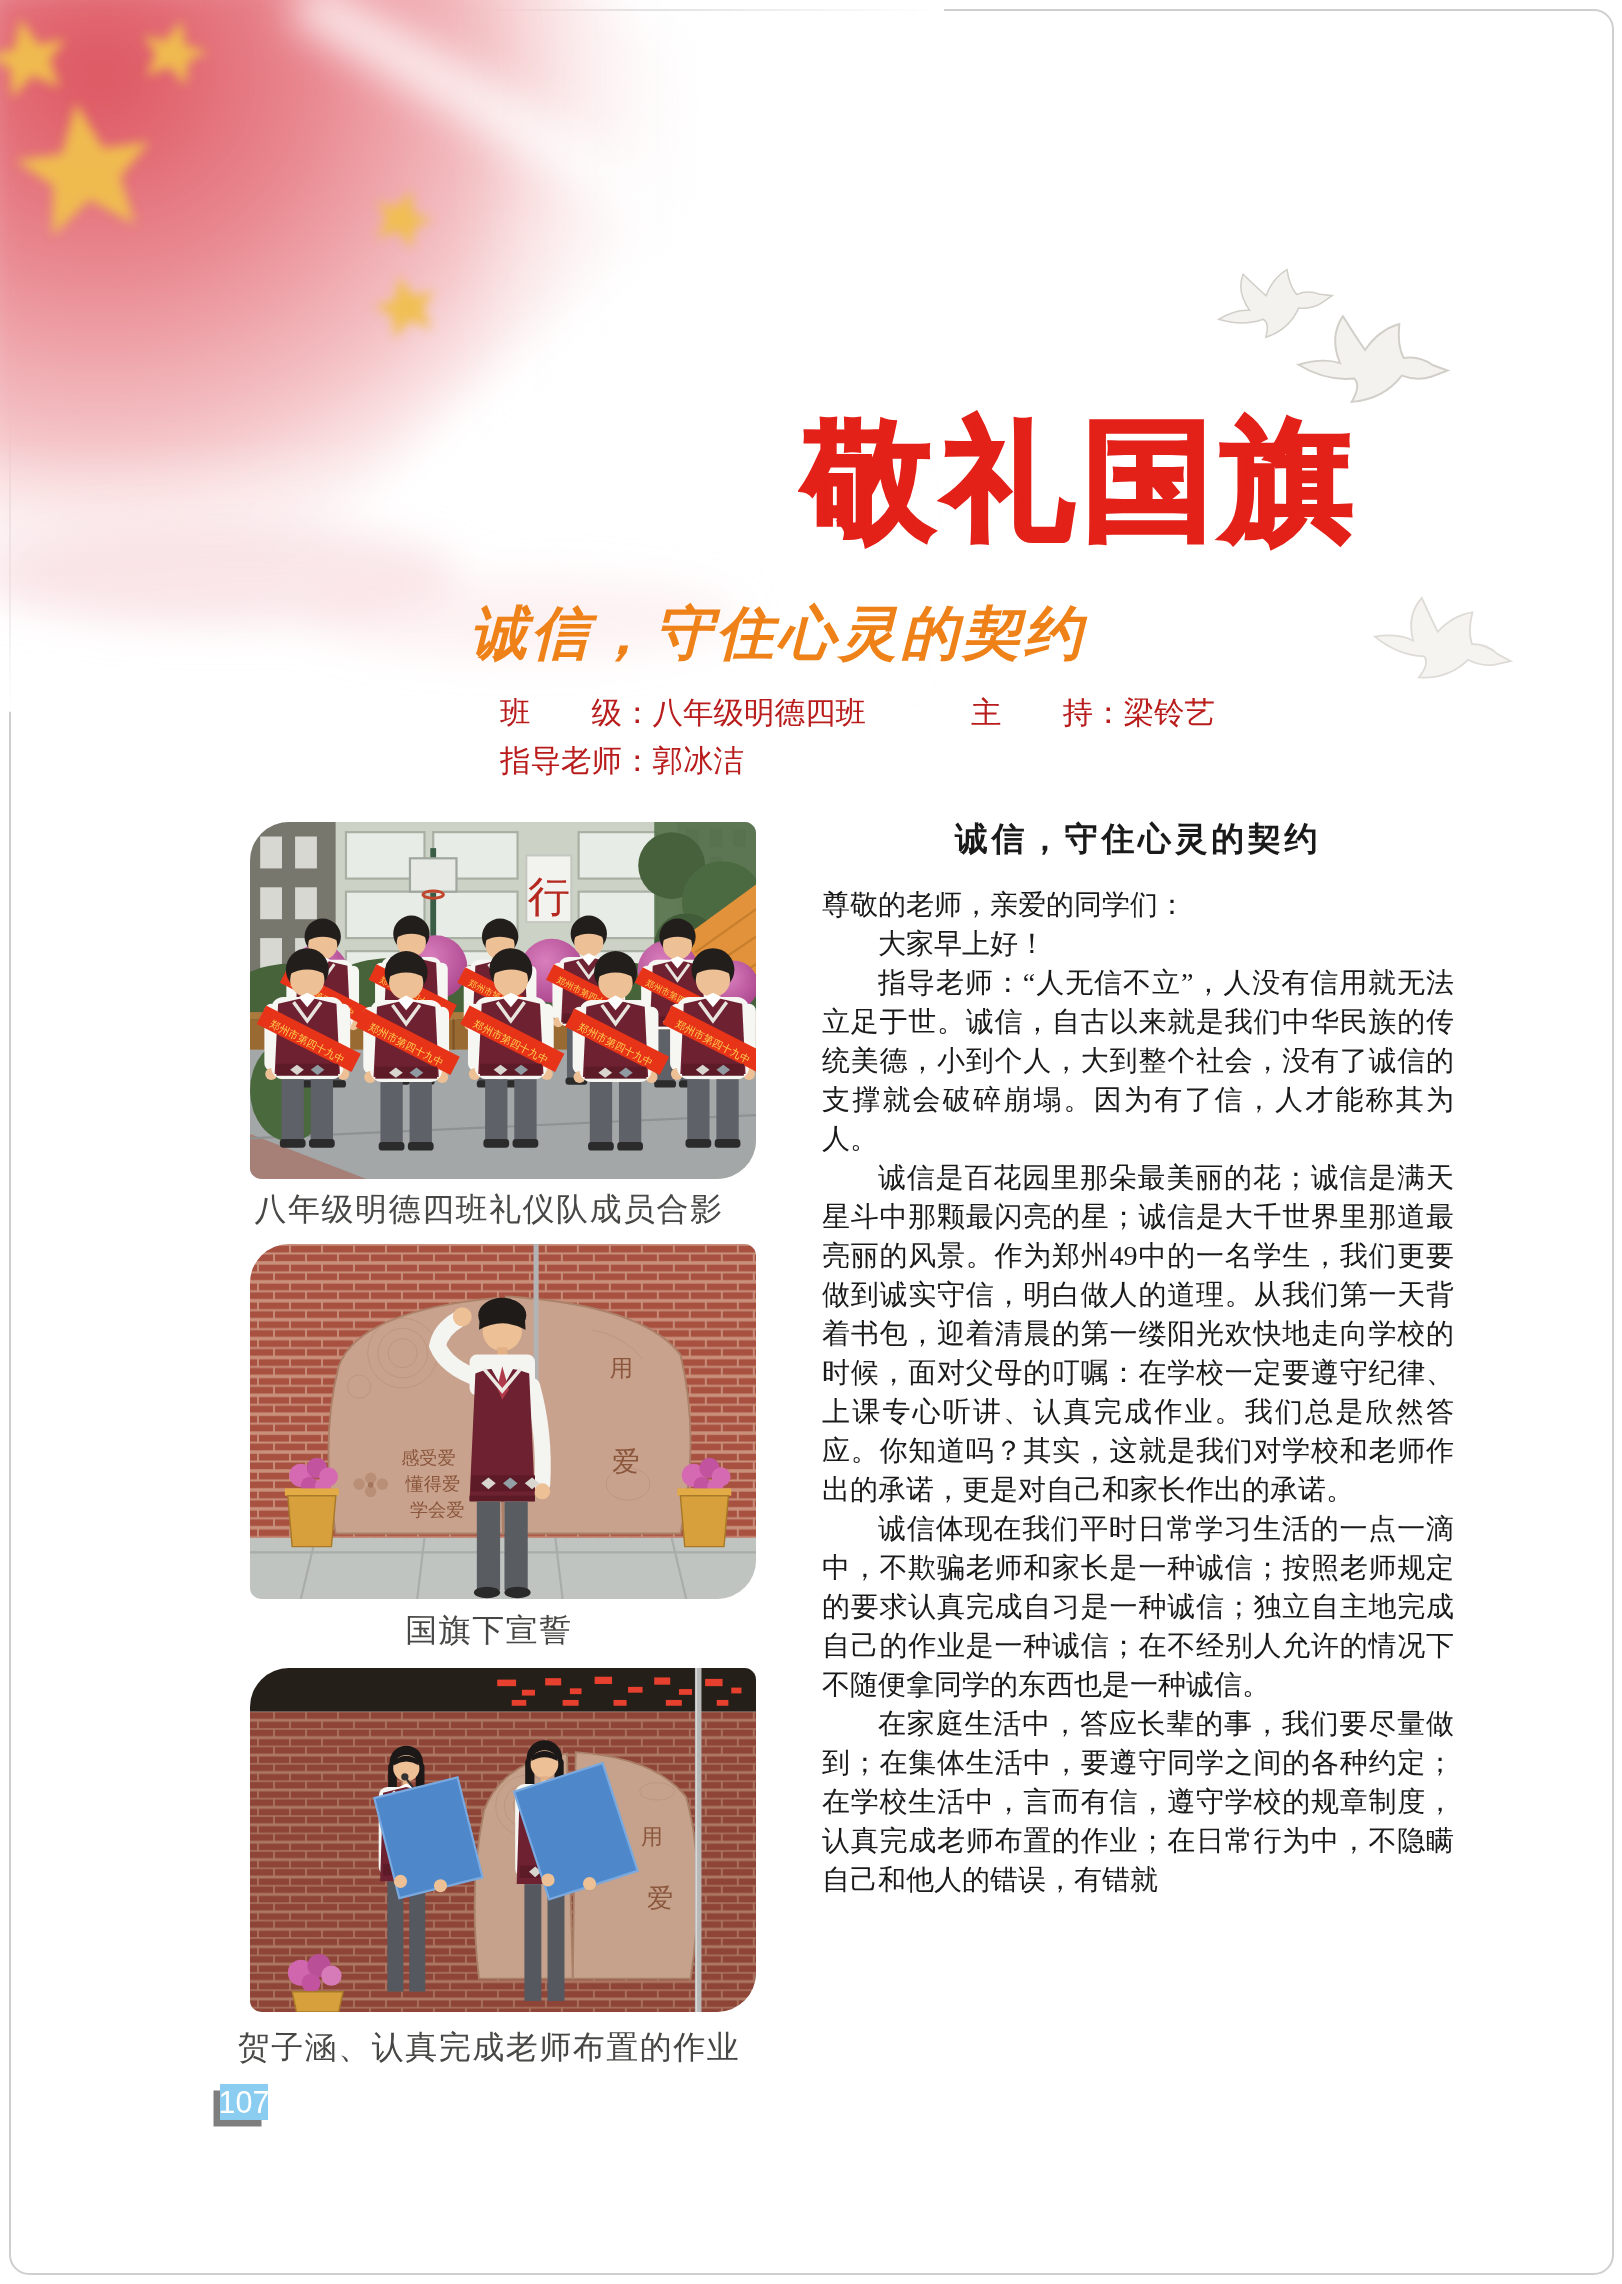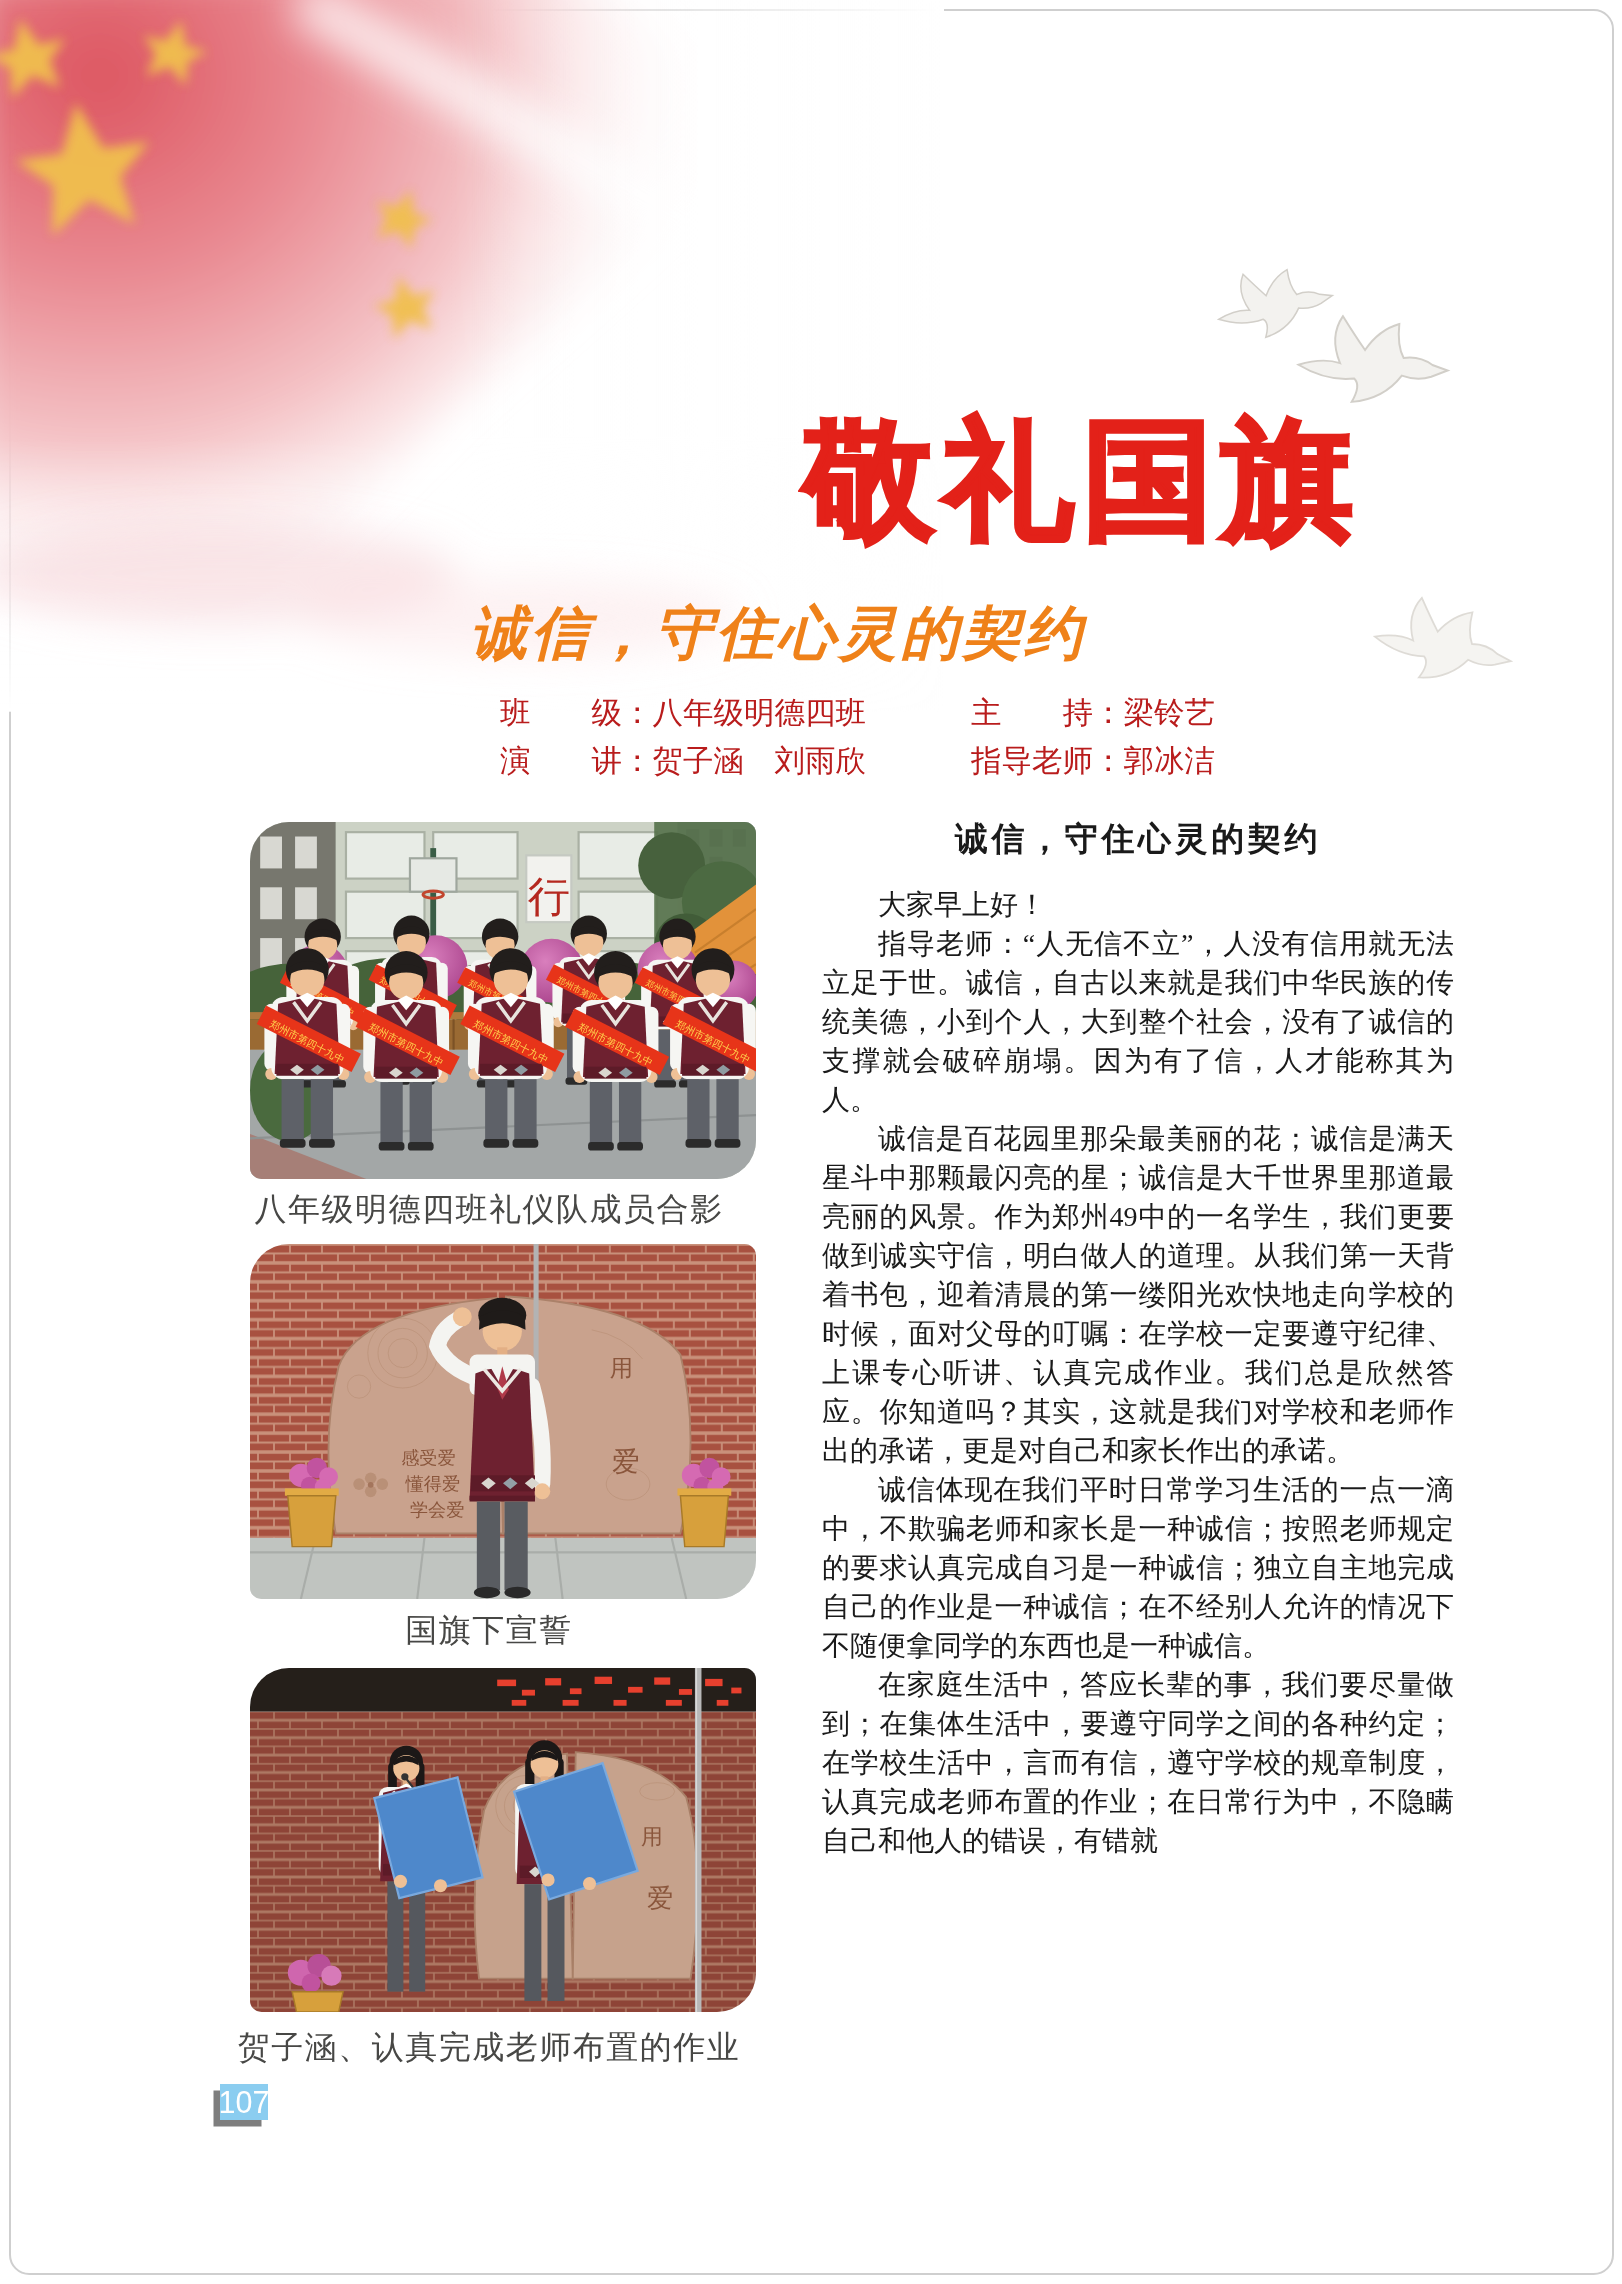--- a/index.html
+++ b/index.html
@@ -131,21 +131,20 @@
 
   <div class="main-title">敬礼国旗</div>
   <div class="sub-title">诚信，守住心灵的契约</div>
 
   <div class="credits">
     <div class="credit-row">
       <span class="credit-left">班　　级：八年级明德四班</span>
       <span>主　　持：梁铃艺</span>
     </div>
     <div class="credit-row">
-      <span class="credit-left">演　　讲：贺子涵　刘雨欣</span>
       <span>指导老师：郭冰洁</span>
     </div>
   </div>
 
   <div class="photo" id="photo1">
     <svg viewBox="0 0 696 492" preserveAspectRatio="none">
       <defs>
         <radialGradient id="pinkG" cx="40%" cy="35%" r="75%">
           <stop offset="0%" stop-color="#d97fbd"></stop>
             <stop offset="100%" stop-color="#a8418a"></stop>
@@ -455,20 +454,21 @@
             <circle cx="84" cy="434" r="13" fill="#c1539f"></circle>
           </g>
         <path d="M58,446 L128,446 L122,474 L64,474 Z" fill="#d7a03c" stroke="#a87a28" stroke-width="2"></path>
       </g>
     </svg>
   </div>
   <div class="caption" id="cap3">贺子涵、认真完成老师布置的作业</div>
 
   <div class="speech">
     <h2>诚信，守住心灵的契约</h2>
+    <p class="first">尊敬的老师，亲爱的同学们：</p>
     <p>大家早上好！</p>
     <p>指导老师：“人无信不立”，人没有信用就无法立足于世。诚信，自古以来就是我们中华民族的传统美德，小到个人，大到整个社会，没有了诚信的支撑就会破碎崩塌。因为有了信，人才能称其为人。</p>
     <p>诚信是百花园里那朵最美丽的花；诚信是满天星斗中那颗最闪亮的星；诚信是大千世界里那道最亮丽的风景。作为郑州49中的一名学生，我们更要做到诚实守信，明白做人的道理。从我们第一天背着书包，迎着清晨的第一缕阳光欢快地走向学校的时候，面对父母的叮嘱：在学校一定要遵守纪律、上课专心听讲、认真完成作业。我们总是欣然答应。你知道吗？其实，这就是我们对学校和老师作出的承诺，更是对自己和家长作出的承诺。</p>
     <p>诚信体现在我们平时日常学习生活的一点一滴中，不欺骗老师和家长是一种诚信；按照老师规定的要求认真完成自习是一种诚信；独立自主地完成自己的作业是一种诚信；在不经别人允许的情况下不随便拿同学的东西也是一种诚信。</p>
     <p>在家庭生活中，答应长辈的事，我们要尽量做到；在集体生活中，要遵守同学之间的各种约定；在学校生活中，言而有信，遵守学校的规章制度，认真完成老师布置的作业；在日常行为中，不隐瞒自己和他人的错误，有错就</p>
   </div>
 
   <div class="pagenum">107</div>
 </div>
 

